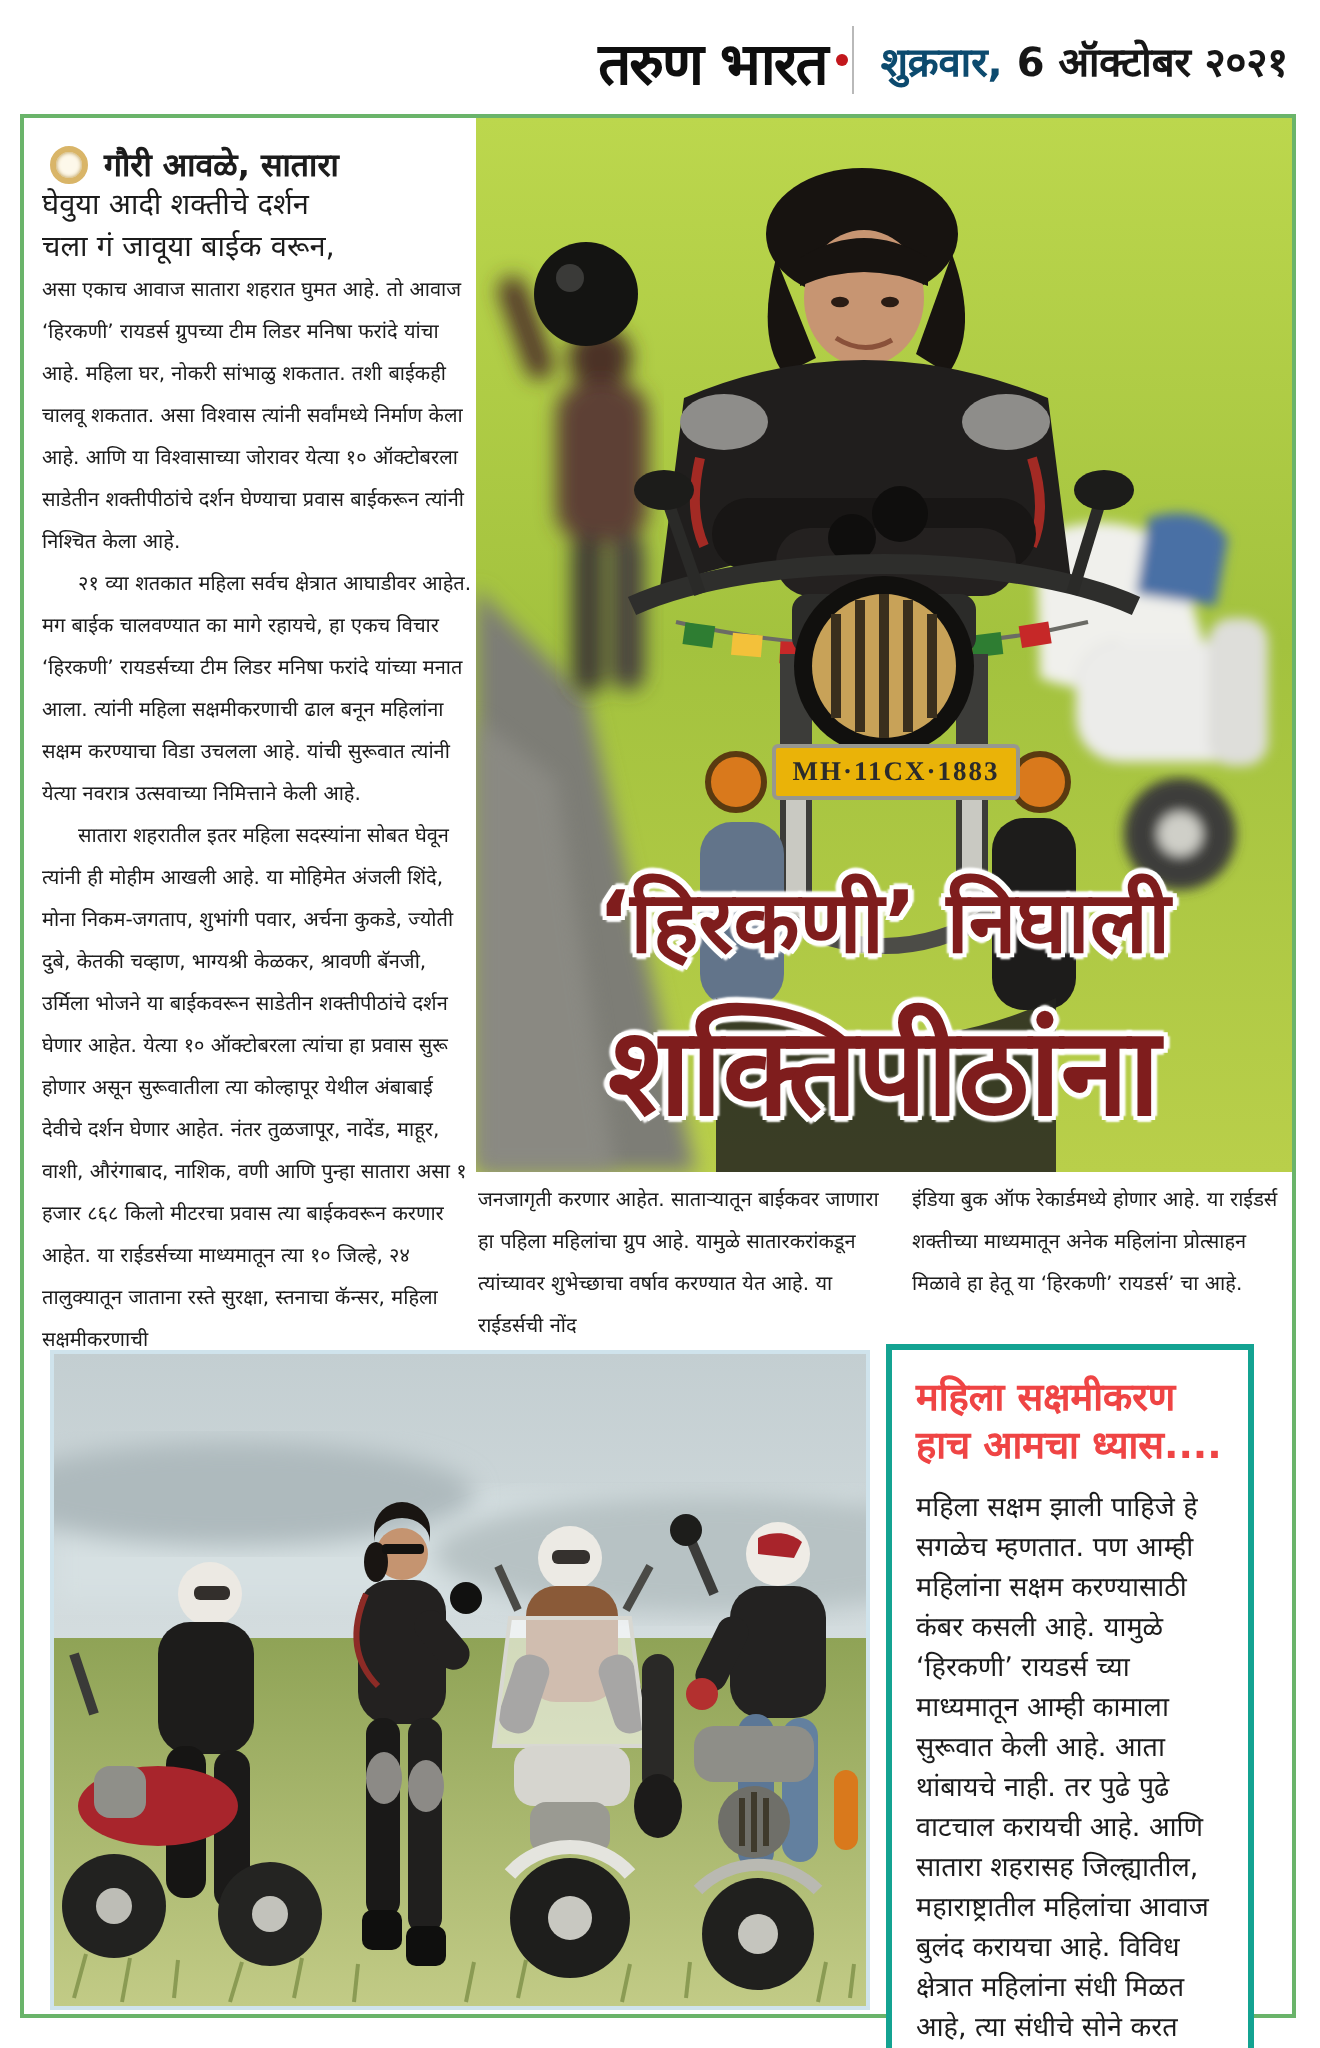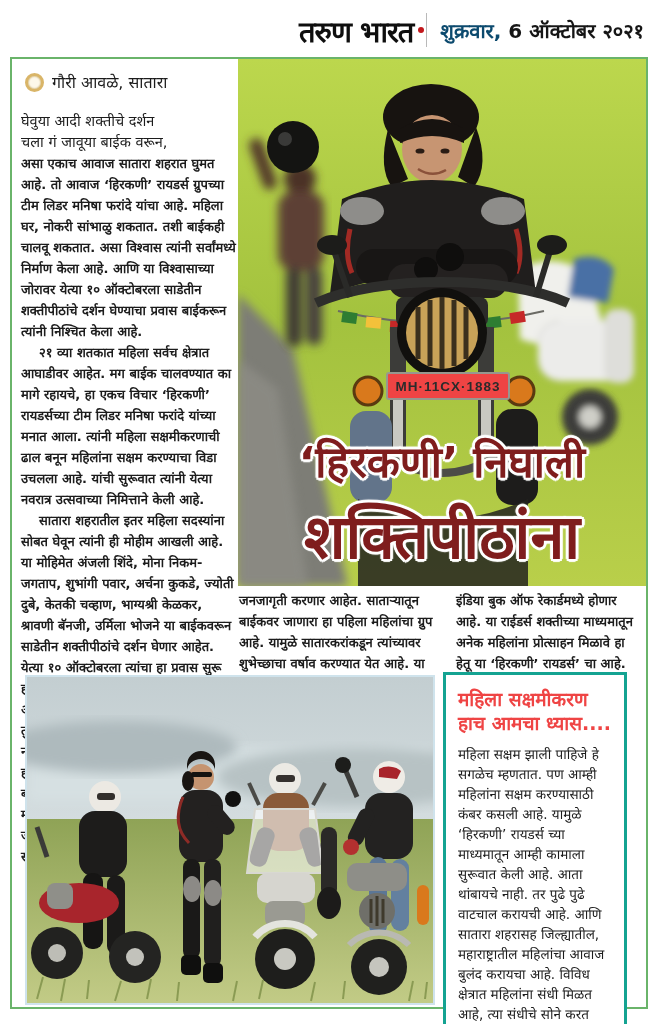--- a/index.html
+++ b/index.html
@@ -15,32 +15,32 @@
   .mast-sep{position:relative;width:1px;height:34px;background:#b9b9b9;}
   .mast-sep .dot{position:absolute;left:-8px;top:14px;width:6px;height:6px;border-radius:50%;background:#c2171c;}
   .mast-date{font-size:20px;font-weight:bold;white-space:nowrap;}
   .mast-date .weekday{color:#0c4a6e;}
   .mast-date .rest{color:#161616;}
   
   .page{position:absolute;left:10px;top:57px;width:634px;height:948px;
     border:2px solid #6ab46a;background:#fff;}
   
   .col-left{position:absolute;left:9px;top:12px;width:217px;}
-  .byline{display:flex;align-items:flex-start;gap:8px;font-weight:normal;font-size:16px;margin:0 0 18px 4px;}
+  .byline{display:flex;align-items:flex-start;gap:8px;font-weight:bold;font-size:16px;margin:0 0 0 4px;}
   .ring{flex:0 0 auto;width:13px;height:13px;border-radius:50%;border:3px solid #d9b568;background:#fdf8ea;margin-top:2px;box-shadow:inset 0 0 2px #b08c3c;}
   .poem{font-size:14.5px;line-height:21px;margin:0;}
-  p.bodytxt{font-size:13px;line-height:21px;margin:0;text-align:left;font-weight:bold;}
+  p.bodytxt{font-size:10px;line-height:21px;margin:0;text-align:left;}
   p.indent{text-indent:18px;}
   
   .photo-top{position:absolute;left:226px;top:0;width:408px;height:527px;margin:0;overflow:hidden;background:#a9c842;}
   .photo-top svg{display:block;}
   .plate{position:absolute;left:148px;top:313px;width:120px;height:24px;
-    background:#ef4444;border:2px solid #97978f;border-radius:3px;
+    background:#eab308;border:2px solid #97978f;border-radius:3px;
     display:flex;align-items:center;justify-content:center;
-    font-family:Liberation Sans, sans-serif;
+    font-family:Liberation Serif, serif;
     font-size:13.5px;font-weight:bold;color:#2b2b2b;letter-spacing:1px;}
   .headline{position:absolute;left:0;right:0;top:372px;text-align:center;
     font-weight:bold;color:#7f1d1d;line-height:1.45;
     text-shadow:-2px -2px 0 #fff,2px -2px 0 #fff,-2px 2px 0 #fff,2px 2px 0 #fff,0 3px 1px #fff,3px 0 1px #fff,-3px 0 1px #fff,0 -3px 1px #fff;}
   .headline .h1{font-size:43px;display:block;}
   .headline .h2{font-size:61px;display:block;}
   
   .col-mid{position:absolute;left:227px;top:531px;width:204px;}
   .col-right{position:absolute;left:444px;top:531px;width:187px;}
   

